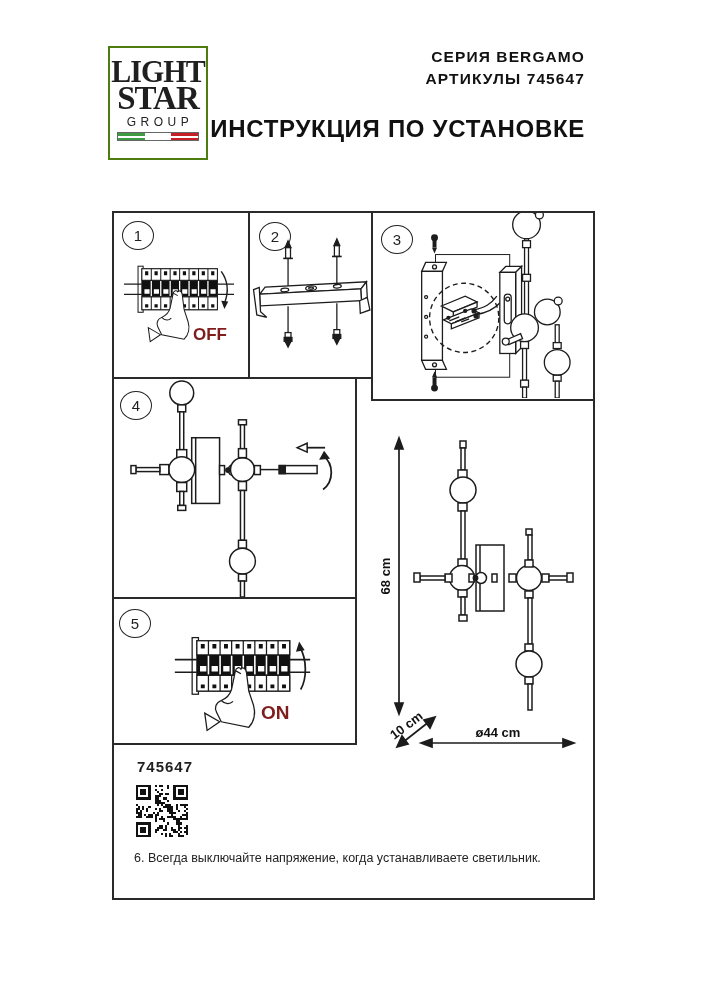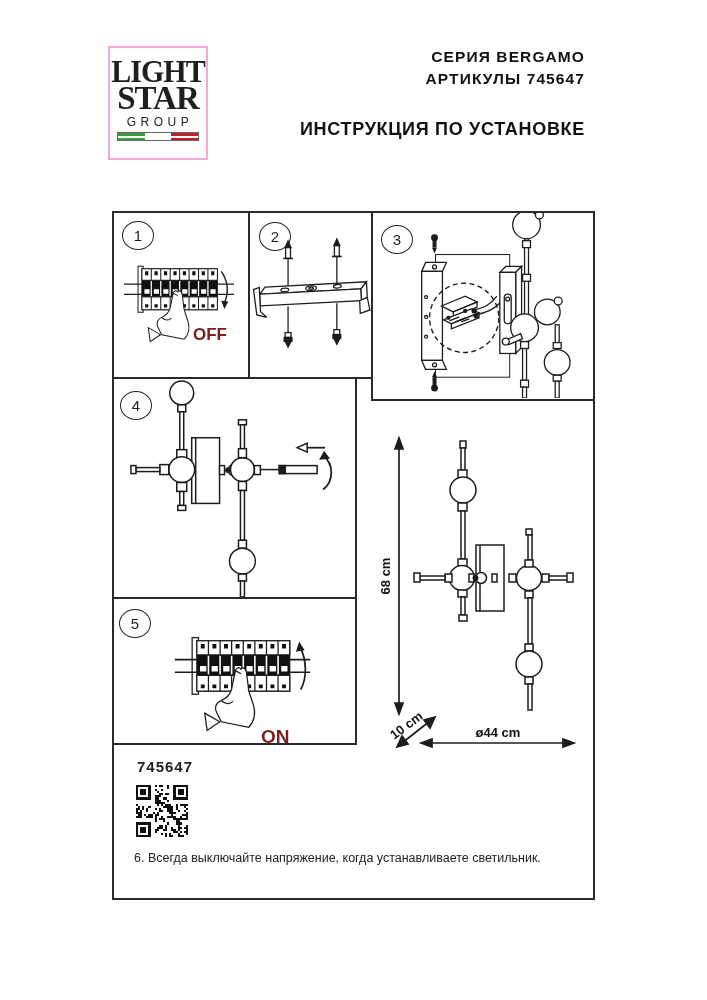--- a/index.html
+++ b/index.html
@@ -2,36 +2,36 @@
 <html><head>
 <meta charset="utf-8">
 <style>
   html,body{margin:0;padding:0;background:#fff;}
   .page{position:relative;width:707px;height:1000px;background:#fff;overflow:hidden;
         font-family:"Liberation Sans",sans-serif;color:#1f1f1f;}
   .abs{position:absolute;}
   .ln{position:absolute;background:#2a2a2a;}
   
   .logo{position:absolute;left:108px;top:46px;width:100px;height:114px;
-        border:2px solid #f9a8d4;background:#fff;box-sizing:border-box;
+        border:2px solid #4d7c0f;background:#fff;box-sizing:border-box;
         display:flex;flex-direction:column;align-items:center;justify-content:flex-start;}
   .logo-w1{font-family:"Liberation Serif",serif;font-weight:bold;font-size:30px;line-height:27px;
            letter-spacing:-1px;margin-top:9px;transform:scaleY(1.05);}
   .logo-w2{font-family:"Liberation Serif",serif;font-weight:bold;font-size:33px;line-height:28px;
            letter-spacing:-1px;transform:scaleY(1.02);}
   .logo-w3{font-size:12px;letter-spacing:4.5px;margin-top:3px;margin-left:4px;color:#222;}
   .flag{position:relative;width:80px;height:7px;margin-top:3px;border:1px solid #666;
         display:flex;box-sizing:content-box;}
   .flag div{flex:1;height:100%;}
   .flag .mid{position:absolute;left:0;top:3px;width:100%;height:1.6px;background:#fff;}
   
   .hdr-series{position:absolute;right:122px;top:46px;text-align:right;font-weight:bold;
               font-size:15.5px;line-height:22px;letter-spacing:1.1px;color:#111;}
   .hdr-title{position:absolute;right:122px;top:118px;text-align:left;font-weight:bold;
-             font-size:18px;line-height:22.5px;letter-spacing:0.7px;color:#111;}
+             font-size:24px;line-height:22.5px;letter-spacing:0.7px;color:#111;}
   
   .stepnum{position:absolute;width:32px;height:29px;border:1.6px solid #222;border-radius:50%;
            display:flex;align-items:center;justify-content:center;font-size:15px;
            background:#fff;box-sizing:border-box;}
   .swlabel{position:absolute;font-weight:600;color:#7f1d1d;}
   .article{position:absolute;left:137px;top:758px;font-size:15px;font-weight:bold;letter-spacing:1px;text-align:center;}
   .notes{position:absolute;left:134px;top:850px;width:430px;font-size:12.5px;line-height:17px;color:#222;}
   svg{display:block;}
   text{font-family:"Liberation Sans",sans-serif;}
 </style>
@@ -298,21 +298,21 @@
     </g>
   </svg>
 
   <svg class="abs" style="left:155px;top:614px;" width="175" height="118" viewBox="0 0 180 150">
     <use href="#breakerhand"></use>
     <g stroke="#1c1c1c" fill="none" stroke-width="2.2">
       <path d="M164,96 C172,82 172,58 163,42"></path>
       <polygon points="158,48 162,35 169,46" fill="#1c1c1c" stroke="none"></polygon>
     </g>
   </svg>
-  <div class="swlabel" style="left:261px;top:726px;font-size:19px;">ON</div>
+  <div class="swlabel" style="left:261px;top:702px;font-size:19px;">ON</div>
 
   <svg class="abs" style="left:357px;top:402px;" width="238" height="496" viewBox="0 0 238 496">
     <g stroke="#1c1c1c" fill="#fff" stroke-width="1.5">
 
       <rect x="103" y="39" width="6" height="7"></rect>
       <rect x="104" y="46" width="4" height="22"></rect>
       <rect x="101" y="68" width="9" height="8"></rect>
       <circle cx="106" cy="88" r="13"></circle>
       <rect x="101" y="101" width="9" height="8"></rect>
       <rect x="104" y="109" width="4" height="48"></rect>

